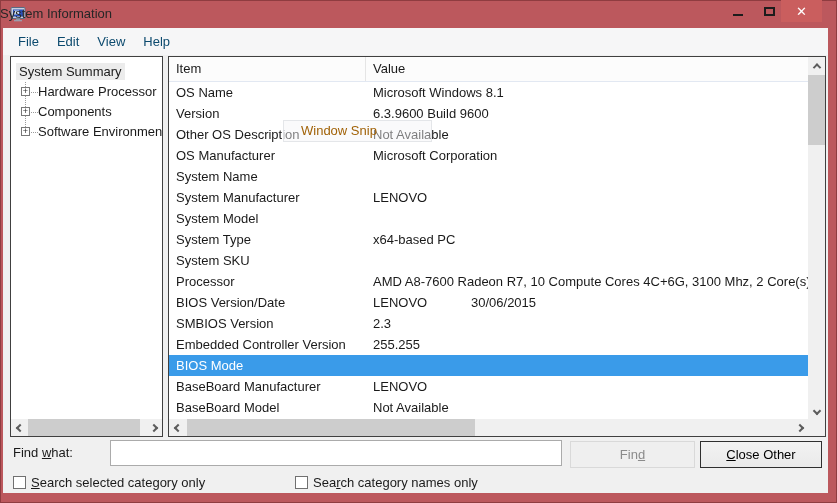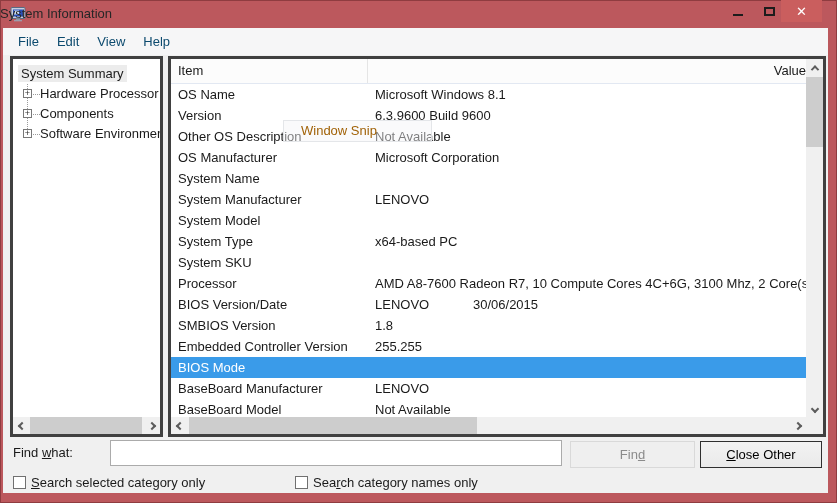--- a/index.html
+++ b/index.html
@@ -21,41 +21,41 @@
   .min-glyph { width:10px; height:2px; background:#1c1c1c; margin-top:8px; }
   .max-glyph { width:11px; height:9px; border:2px solid #1c1c1c; background:transparent; }
 
   
   .content { position:absolute; left:3px; top:28px; width:825px; height:465px; background:#f0f0f0; }
 
   .menubar { position:absolute; left:0; top:0; right:0; height:27px; background:#f6f6f7;
              display:flex; align-items:center; padding-left:6px; }
   .menu-item { padding:0 9px; height:27px; line-height:27px; color:#0c4a6e; }
 
-  .pane { position:absolute; top:28px; height:381px; background:#fff; border:3px solid #404040; }
+  .pane { position:absolute; top:28px; height:381px; background:#fff; border:1px solid #404040; }
   .tree-pane { left:7px; width:153px; overflow:hidden; }
   .list-pane { left:165px; width:658px; }
 
   
   .tree-area { position:absolute; left:0; top:0; right:0; bottom:17px; overflow:hidden; padding-top:5px; }
   .tree-root-row { height:20px; line-height:20px; padding-left:5px; white-space:nowrap; }
   .tree-root-label { background:#ececec; padding:1px 3px; }
   .tree-row { position:relative; height:20px; line-height:20px; white-space:nowrap; }
   .tree-vline { position:absolute; left:14px; top:25px; height:51px; width:0;
                 border-left:1px dotted #9a9a9a; }
   .expand-box { position:absolute; left:10px; top:5px; width:9px; height:9px; border:1px solid #787878;
                 background:#fff; font-size:9px; line-height:7px; text-align:center; color:#333; }
   .tree-label { position:absolute; left:27px; top:0; }
   .tree-dots { position:absolute; left:20px; top:10px; width:7px; border-top:1px dotted #9a9a9a; }
 
   
   .list-header { position:absolute; left:0; top:0; right:17px; height:25px; background:#fcfcfc;
                  border-bottom:1px solid #e2e8f2; display:flex; }
   .hdr-item { width:197px; line-height:24px; padding-left:7px; border-right:1px solid #e5e5e5; }
-  .hdr-value { flex:1; line-height:24px; padding-left:7px;text-align:right; }
+  .hdr-value { flex:1; line-height:24px; padding-left:7px; }
   .list-rows { position:absolute; left:0; top:25px; right:17px; bottom:17px; overflow:hidden; }
   .row { display:flex; height:21px; line-height:21px; white-space:nowrap; }
   .row .c1 { width:197px; flex:none; padding-left:7px; overflow:hidden; }
   .row .c2 { flex:1; padding-left:7px; overflow:hidden; }
   .row.sel { background:#3a9be9; color:#fff; }
   .v1 { display:inline-block; width:98px; }
 
   
   .ghost { position:absolute; left:280px; top:92px; width:149px; height:22px;
            background:rgba(244,245,247,.45); border:1px solid rgba(225,227,231,.9);
@@ -205,21 +205,21 @@
           <div class="row">
             <div class="c1">Processor</div>
             <div class="c2">AMD A8-7600 Radeon R7, 10 Compute Cores 4C+6G, 3100 Mhz, 2 Core(s)</div>
           </div>
           <div class="row">
             <div class="c1">BIOS Version/Date</div>
             <div class="c2"><span class="v1">LENOVO</span><span>30/06/2015</span></div>
           </div>
           <div class="row">
             <div class="c1">SMBIOS Version</div>
-            <div class="c2">1.8</div>
+            <div class="c2">2.3</div>
           </div>
           <div class="row">
             <div class="c1">Embedded Controller Version</div>
             <div class="c2">255.255</div>
           </div>
           <div class="row sel">
             <div class="c1">BIOS Mode</div>
           </div>
           <div class="row">
             <div class="c1">BaseBoard Manufacturer</div>

